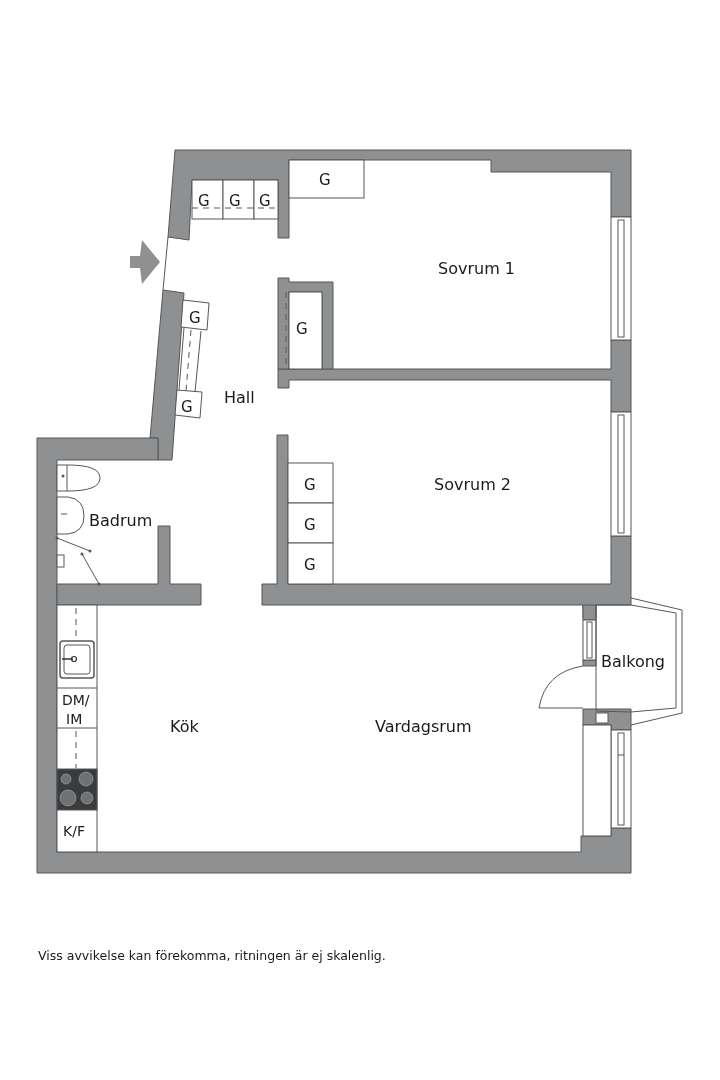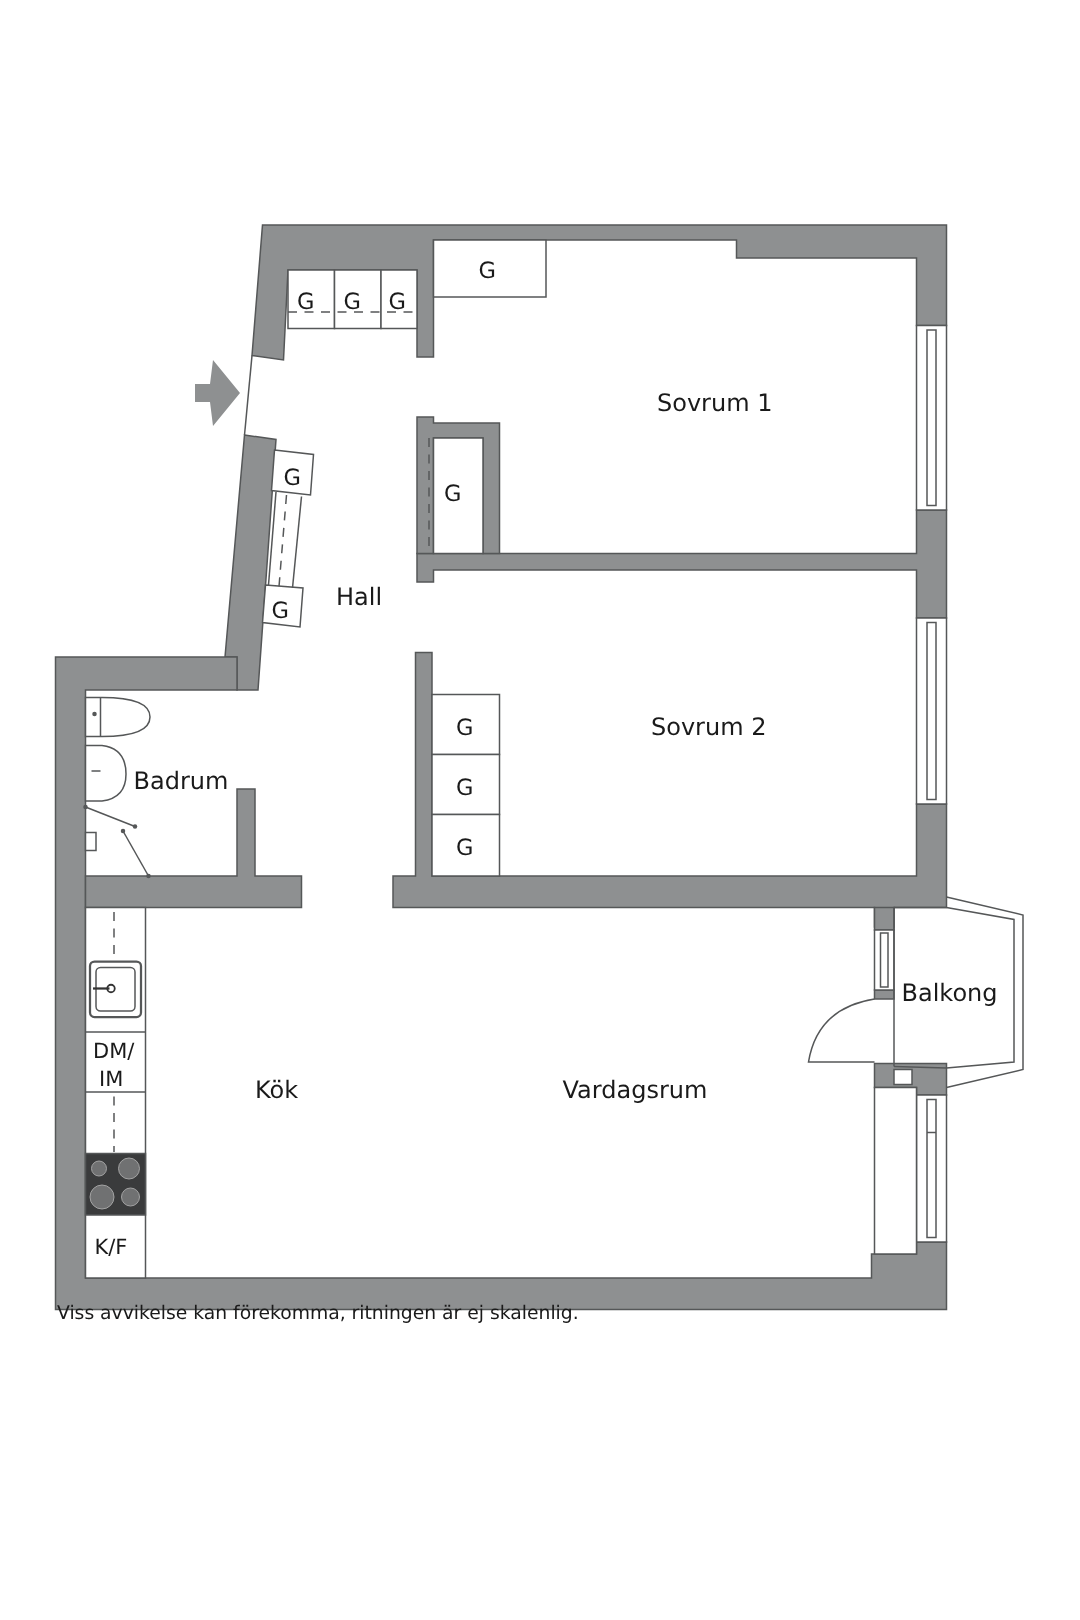--- a/index.html
+++ b/index.html
@@ -37,21 +37,21 @@
     }
     .small-label {
       font-family: "DejaVu Sans", "Liberation Sans", sans-serif;
       font-size: 14px;
       fill: #1a1a1a;
     }
     .window-frame { fill: #ffffff; stroke: #555758; stroke-width: 1; }
     .disclaimer {
       position: absolute;
       left: 38px;
-      top: 867px;
+      top: 948px;
       font-family: "DejaVu Sans", "Liberation Sans", sans-serif;
       font-size: 12.5px;
       color: #1a1a1a;
       margin: 0;
     }
   </style>
 </head>
 <body>
 
 <svg id="floorplan" viewBox="0 0 720 1080" xmlns="http://www.w3.org/2000/svg">

